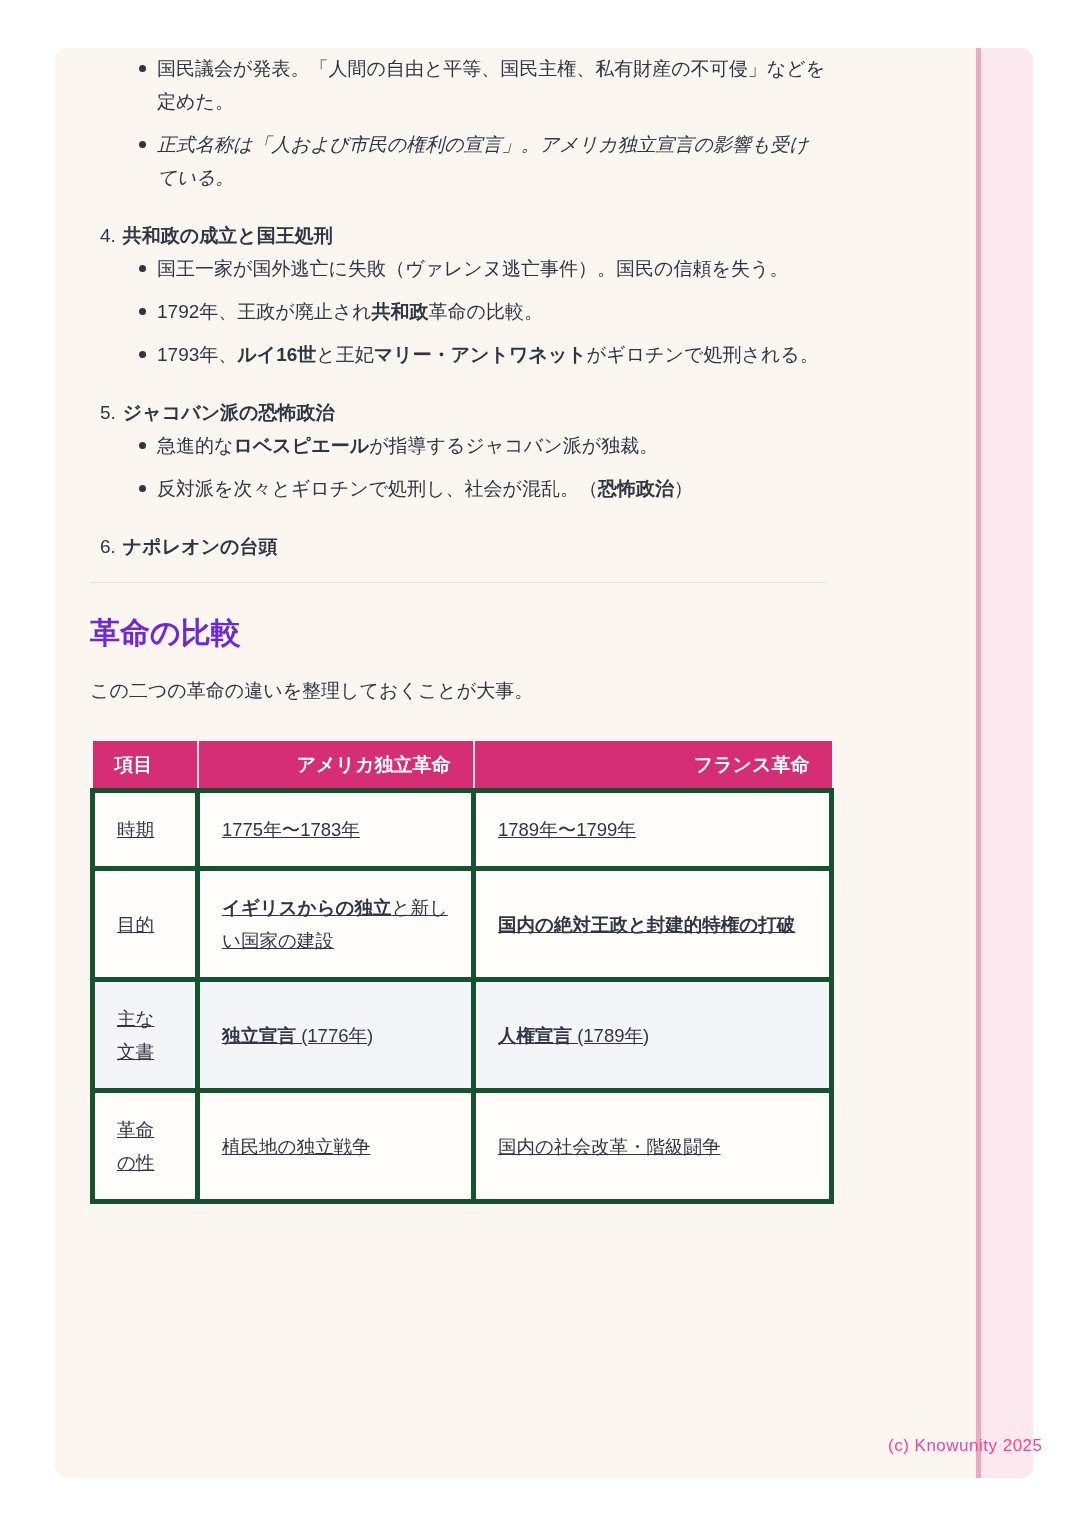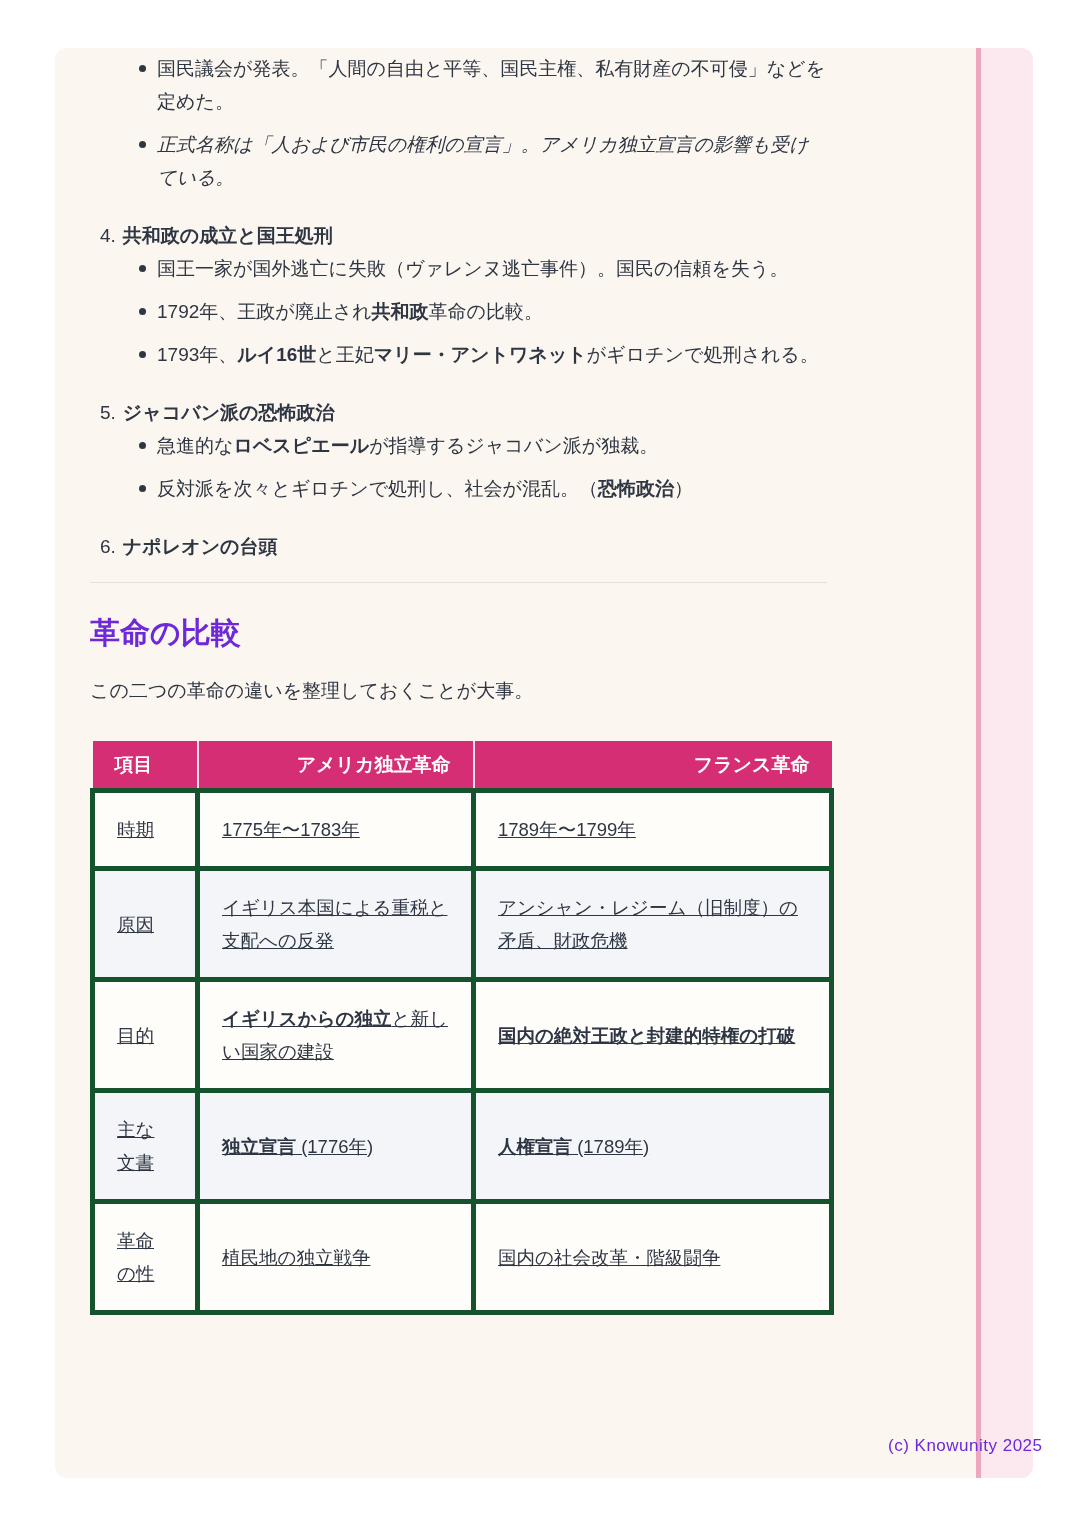--- a/index.html
+++ b/index.html
@@ -45,21 +45,21 @@
     padding:7px 22px;font-size:19px;line-height:33px;border:0;
   }
   table.cmp-table th + th{border-left:2px solid rgba(255,255,255,0.85);text-align:right;}
   table.cmp-table td{
     border:5px solid #14532d;padding:20px 22px;line-height:33px;
     vertical-align:middle;font-size:18.5px;background:#fefdfa;text-decoration:underline;
   }
   table.cmp-table tr.tint td{background:#f3f5f9;}
   table.cmp-table td.label{white-space:pre-line;}
   .watermark{
-    position:absolute;left:888px;top:1436px;font-size:17px;color:#6d28d9;
+    position:absolute;left:888px;top:1436px;font-size:17px;color:#ec4899;
     z-index:5;letter-spacing:0.5px;
   }
 </style>
 </head>
 <body>
 
 <div class="sheet">
   <div class="pink-strip"></div>
 
   <div class="content">
@@ -113,25 +113,20 @@
           <th>アメリカ独立革命</th>
           <th>フランス革命</th>
         </tr>
       </thead>
       <tbody>
         <tr>
           <td class="label">時期</td>
           <td><span>1775年〜1783年</span></td>
           <td><span>1789年〜1799年</span></td>
         </tr>
-        <tr class="tint">
-          <td class="label">原因</td>
-          <td><span>イギリス本国による重税と支配への反発</span></td>
-          <td><span>アンシャン・レジーム（旧制度）の矛盾、財政危機</span></td>
-        </tr>
         <tr>
           <td class="label">目的</td>
           <td><span style="font-weight: 700;">イギリスからの独立</span><span>と新しい国家の建設</span></td>
           <td><span style="font-weight: 700;">国内の絶対王政と封建的特権の打破</span></td>
         </tr>
         <tr class="tint">
           <td class="label">主な
 文書</td>
           <td><span style="font-weight: 700; text-align: center;">独立宣言</span><span> (1776年)</span></td>
           <td><span style="font-weight: 700;">人権宣言</span><span> (1789年)</span></td>

